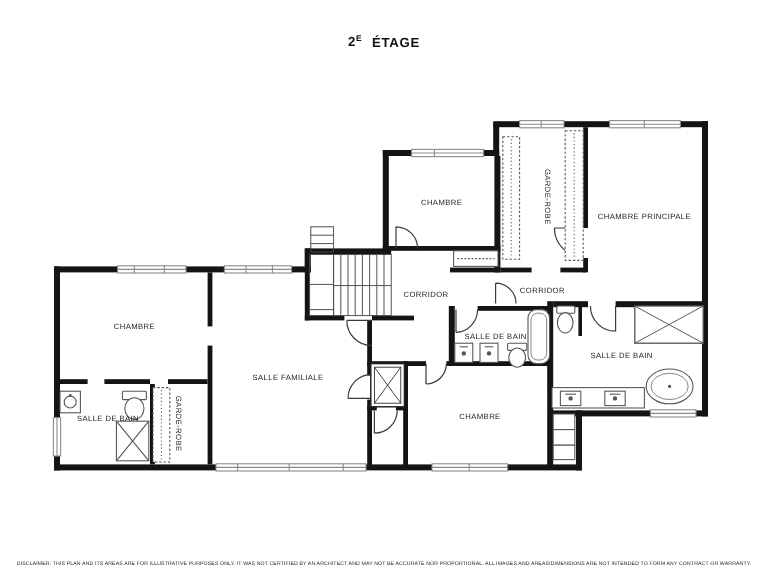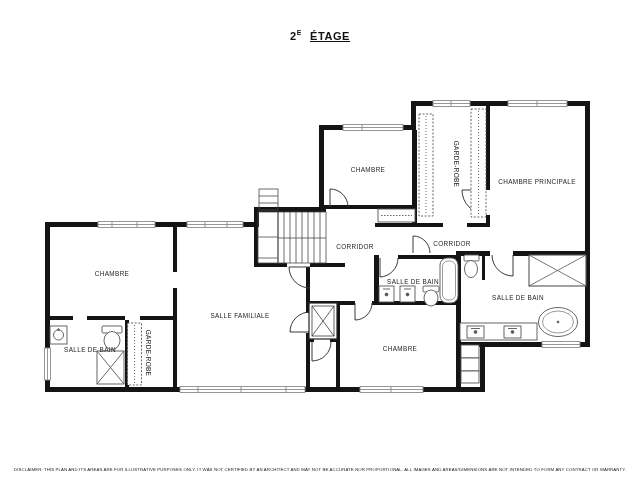--- a/index.html
+++ b/index.html
@@ -5,21 +5,21 @@
   html,body{margin:0;padding:0;background:#fff;}
   #stage{
     position:relative;width:640px;height:480px;background:#ffffff;
     font-family:"Liberation Sans", sans-serif;overflow:hidden;
   }
   .plan-title{
     position:absolute;top:29px;left:0;width:640px;text-align:center;
     font-size:11px;font-weight:bold;letter-spacing:0.6px;color:#111;
   }
   .plan-title sup{font-size:7px;vertical-align:super;}
-  .plan-title .word{margin-left:8px;text-decoration:underline;}
+  .plan-title .word{margin-left:8px;}
   .room-label{
     position:absolute;transform:translate(-50%,-50%);
     font-size:6.4px;letter-spacing:0.35px;color:#1a1a1a;white-space:nowrap;
     font-weight:500;
   }
   .room-label.vertical{
     writing-mode:vertical-rl;letter-spacing:0.35px;
   }
   .disclaimer{
     position:absolute;left:0;bottom:8px;width:640px;text-align:center;

